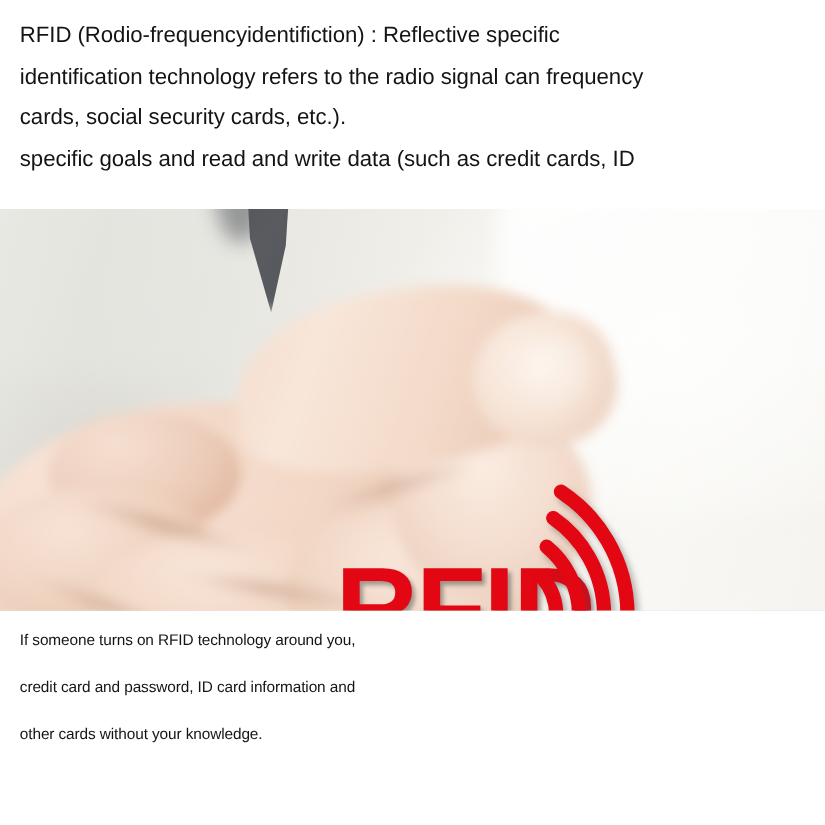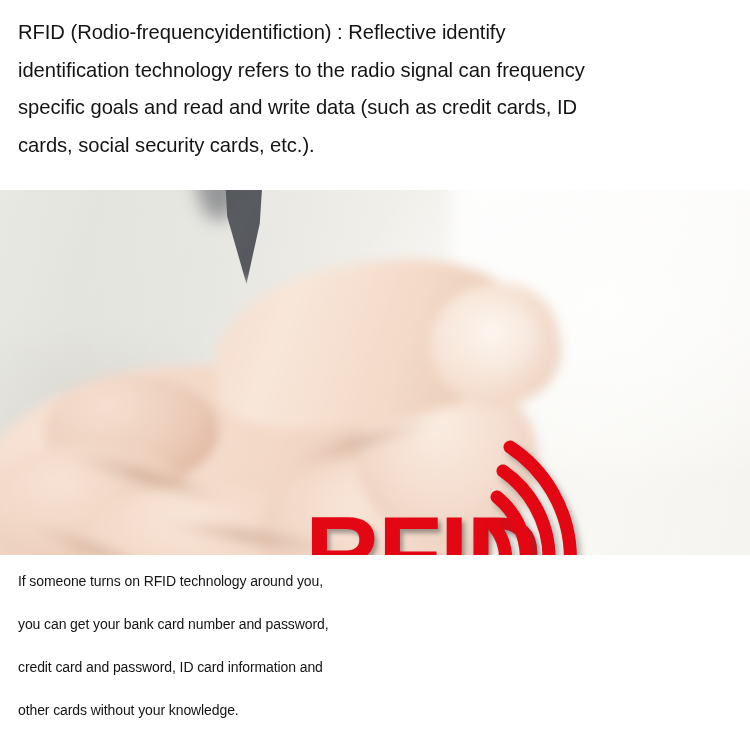--- a/index.html
+++ b/index.html
@@ -247,24 +247,24 @@
     line-height: 43px;
     letter-spacing: -0.1px;
   }
 </style>
 </head>
 <body>
 
 <div id="page">
 
   <div class="text-block" id="top-text">
-    <div class="text-line">RFID (Rodio-frequencyidentifiction) : Reflective identify</div>
+    <div class="text-line">RFID (Rodio-frequencyidentifiction) : Reflective specific</div>
     <div class="text-line">identification technology refers to the radio signal can frequency</div>
+    <div class="text-line">cards, social security cards, etc.).</div>
     <div class="text-line">specific goals and read and write data (such as credit cards, ID</div>
-    <div class="text-line">cards, social security cards, etc.).</div>
   </div>
 
   <div id="photo">
 
     <div class="bg-wall"></div>
     <div class="bg-panel"></div>
     <div class="bg-shoulder"></div>
     <div class="bg-tie2"></div>
     <div class="bg-tie"></div>
 
@@ -296,18 +296,17 @@
           <path d="M 20 32 A 107 107 0 0 1 20 208" stroke-width="13"></path>
           <path d="M 27 8  A 134 134 0 0 1 27 232" stroke-width="13"></path>
         </g>
       </svg>
     </div>
 
   </div>
 
   <div class="text-block" id="bottom-text">
     <div class="text-line">If someone turns on RFID technology around you,</div>
-    <div class="text-line">you can get your bank card number and password,</div>
     <div class="text-line">credit card and password, ID card information and</div>
     <div class="text-line">other cards without your knowledge.</div>
   </div>
 
 </div>
 
 </body></html>

